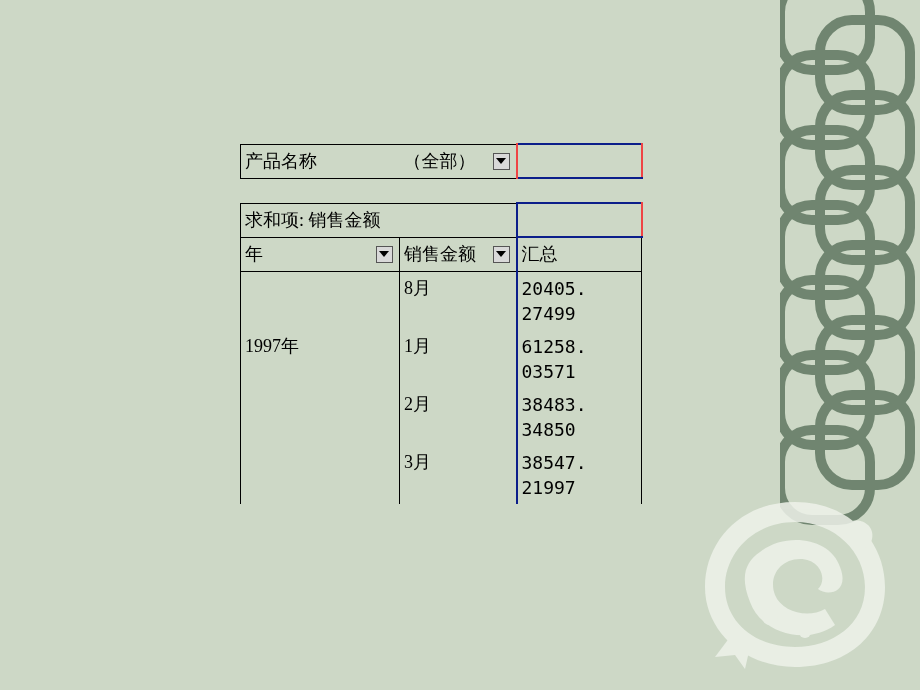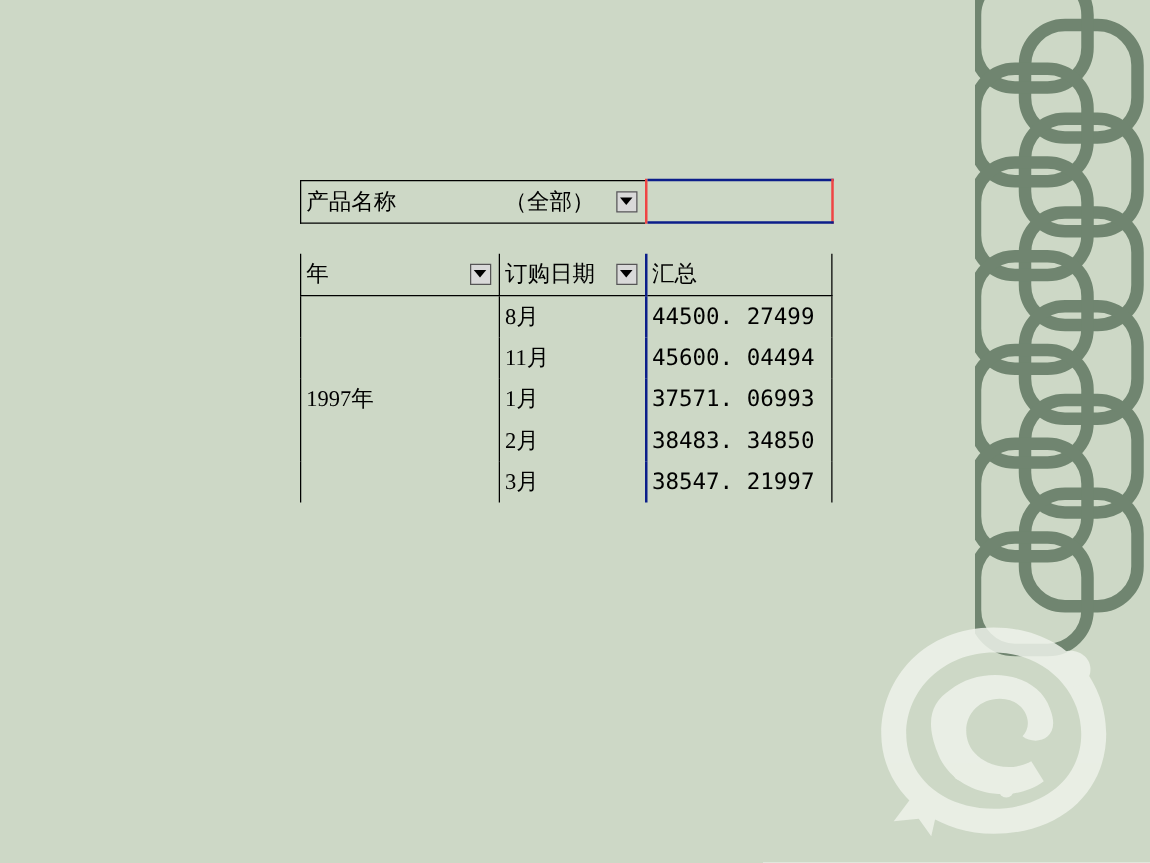--- a/index.html
+++ b/index.html
@@ -50,21 +50,21 @@
     padding: 4px;
     vertical-align: top;
     text-align: left;
     line-height: 25px;
     height: 25px;
     font-weight: normal;
   }
   .cell { box-sizing: border-box; padding: 0 4px; }
   .col-a { width: 159px; }
   .col-b { width: 117px; }
-  .col-c { width: 149px; }
+  .col-c { width: 125px; }
 
   .b-t   { border-top: 1.5px solid #000; }
   .b-b   { border-bottom: 1.5px solid #000; }
   .b-l   { border-left: 1.5px solid #000; }
   .b-r   { border-right: 1.5px solid #000; }
   .bb-t  { border-top: 2px solid #0b1e8a; }
   .bb-b  { border-bottom: 2px solid #0b1e8a; }
   .bb-l  { border-left: 2px solid #0b1e8a; }
   .bb-r  { border-right: 2px solid #ef4444; }
 
@@ -148,50 +148,52 @@
       </td>
       <td class="cell col-c bb-l bb-t bb-r bb-b"></td>
     </tr>
 
     <tr>
       <td class="cell col-a" style="height:25px"></td>
       <td class="cell col-b"></td>
       <td class="cell col-c"></td>
     </tr>
 
+    <tr>
+      <td class="cell col-a b-l b-t b-b">
+        <span>求和项: 销售金额</span>
+      </td>
+      <td class="cell col-b b-t b-b"></td>
+      <td class="cell col-c bb-l bb-t bb-r bb-b"></td>
+    </tr>
 
     <tr>
       <td class="cell col-a b-l b-b">
         <span>年</span>
         <span class="dd-btn"></span>
       </td>
       <td class="cell col-b b-l b-b">
-        <span>订购日期</span>
+        <span>销售金额</span>
         <span class="dd-btn"></span>
       </td>
       <td class="cell col-c bb-l b-b b-r">
         <span>汇总</span>
       </td>
     </tr>
 
     <tr>
           <td class="cell col-a b-l"></td>
           <td class="cell col-b b-l"><span>8月</span></td>
-          <td class="cell col-c val bb-l b-r"><span>44500. 27499</span></td>
-        </tr>
-    <tr>
-          <td class="cell col-a b-l"></td>
-          <td class="cell col-b b-l"><span>11月</span></td>
-          <td class="cell col-c val bb-l b-r"><span>45600. 04494</span></td>
+          <td class="cell col-c val bb-l b-r"><span>20405. 27499</span></td>
         </tr>
 
     <tr>
           <td class="cell col-a b-l"><span>1997年</span></td>
           <td class="cell col-b b-l"><span>1月</span></td>
-          <td class="cell col-c val bb-l b-r"><span>37571. 06993</span></td>
+          <td class="cell col-c val bb-l b-r"><span>61258. 03571</span></td>
         </tr>
     <tr>
           <td class="cell col-a b-l"></td>
           <td class="cell col-b b-l"><span>2月</span></td>
           <td class="cell col-c val bb-l b-r"><span>38483. 34850</span></td>
         </tr>
     <tr>
           <td class="cell col-a b-l"></td>
           <td class="cell col-b b-l"><span>3月</span></td>
           <td class="cell col-c val bb-l b-r"><span>38547. 21997</span></td>

